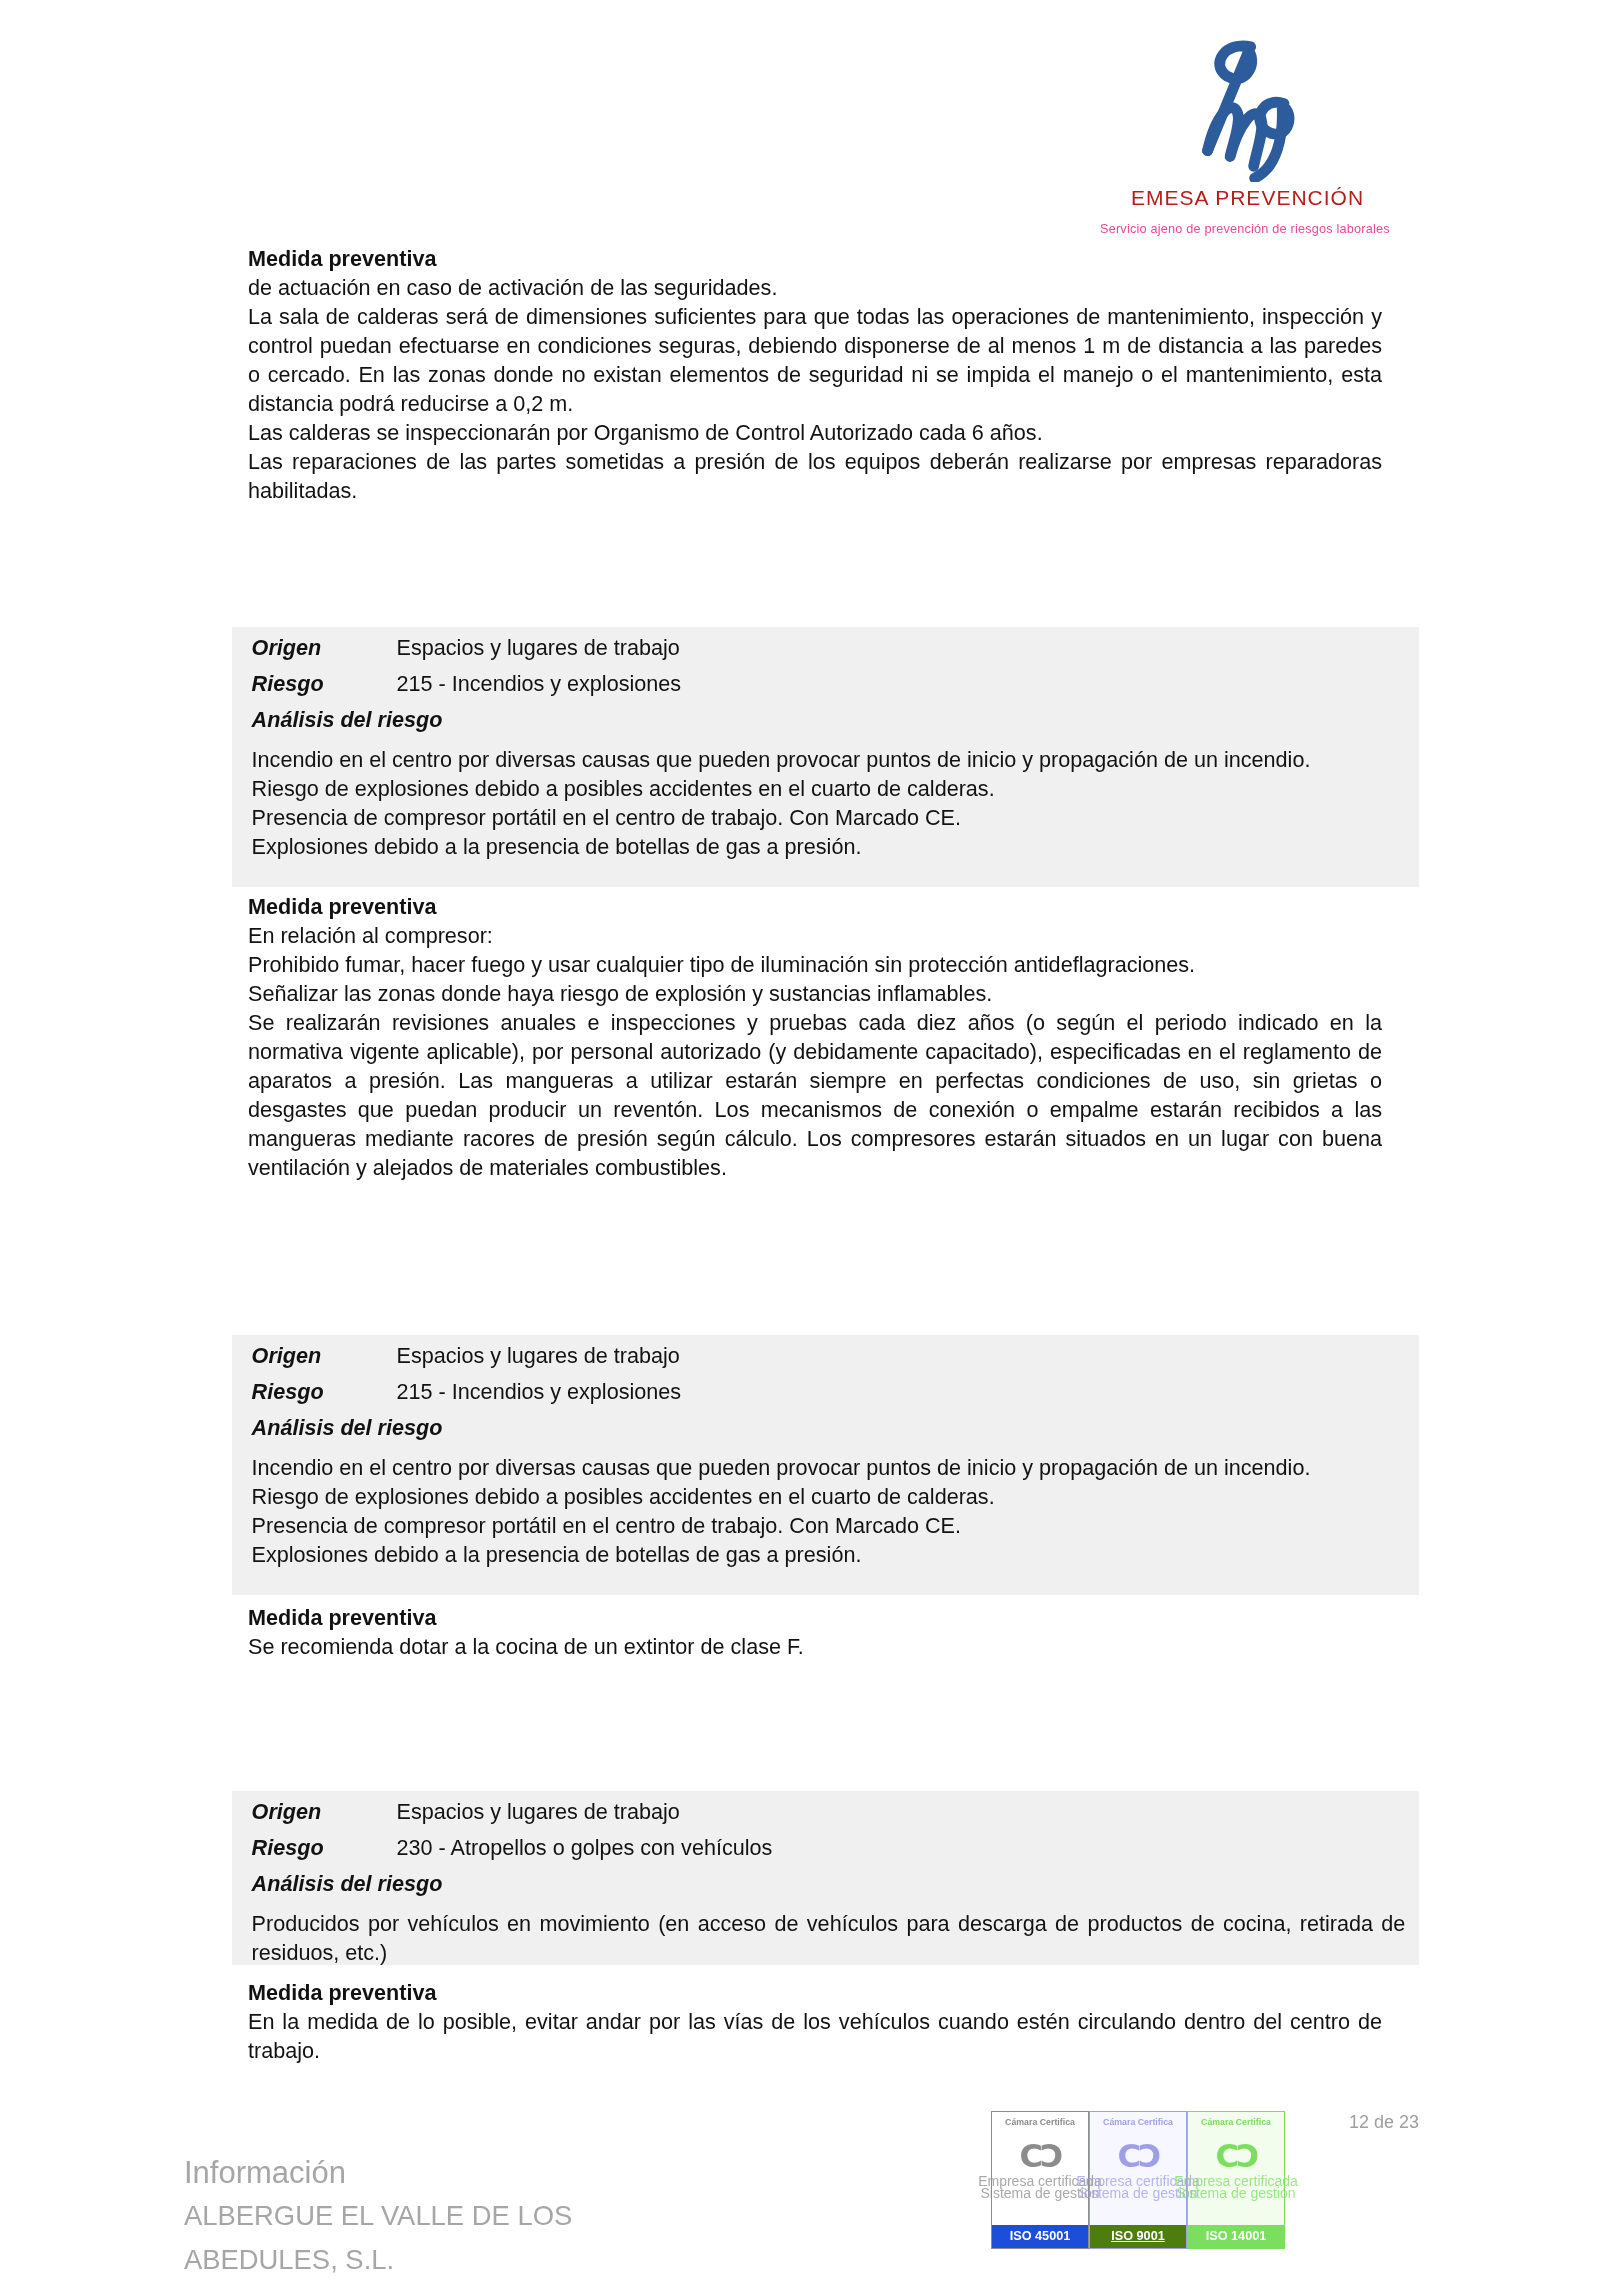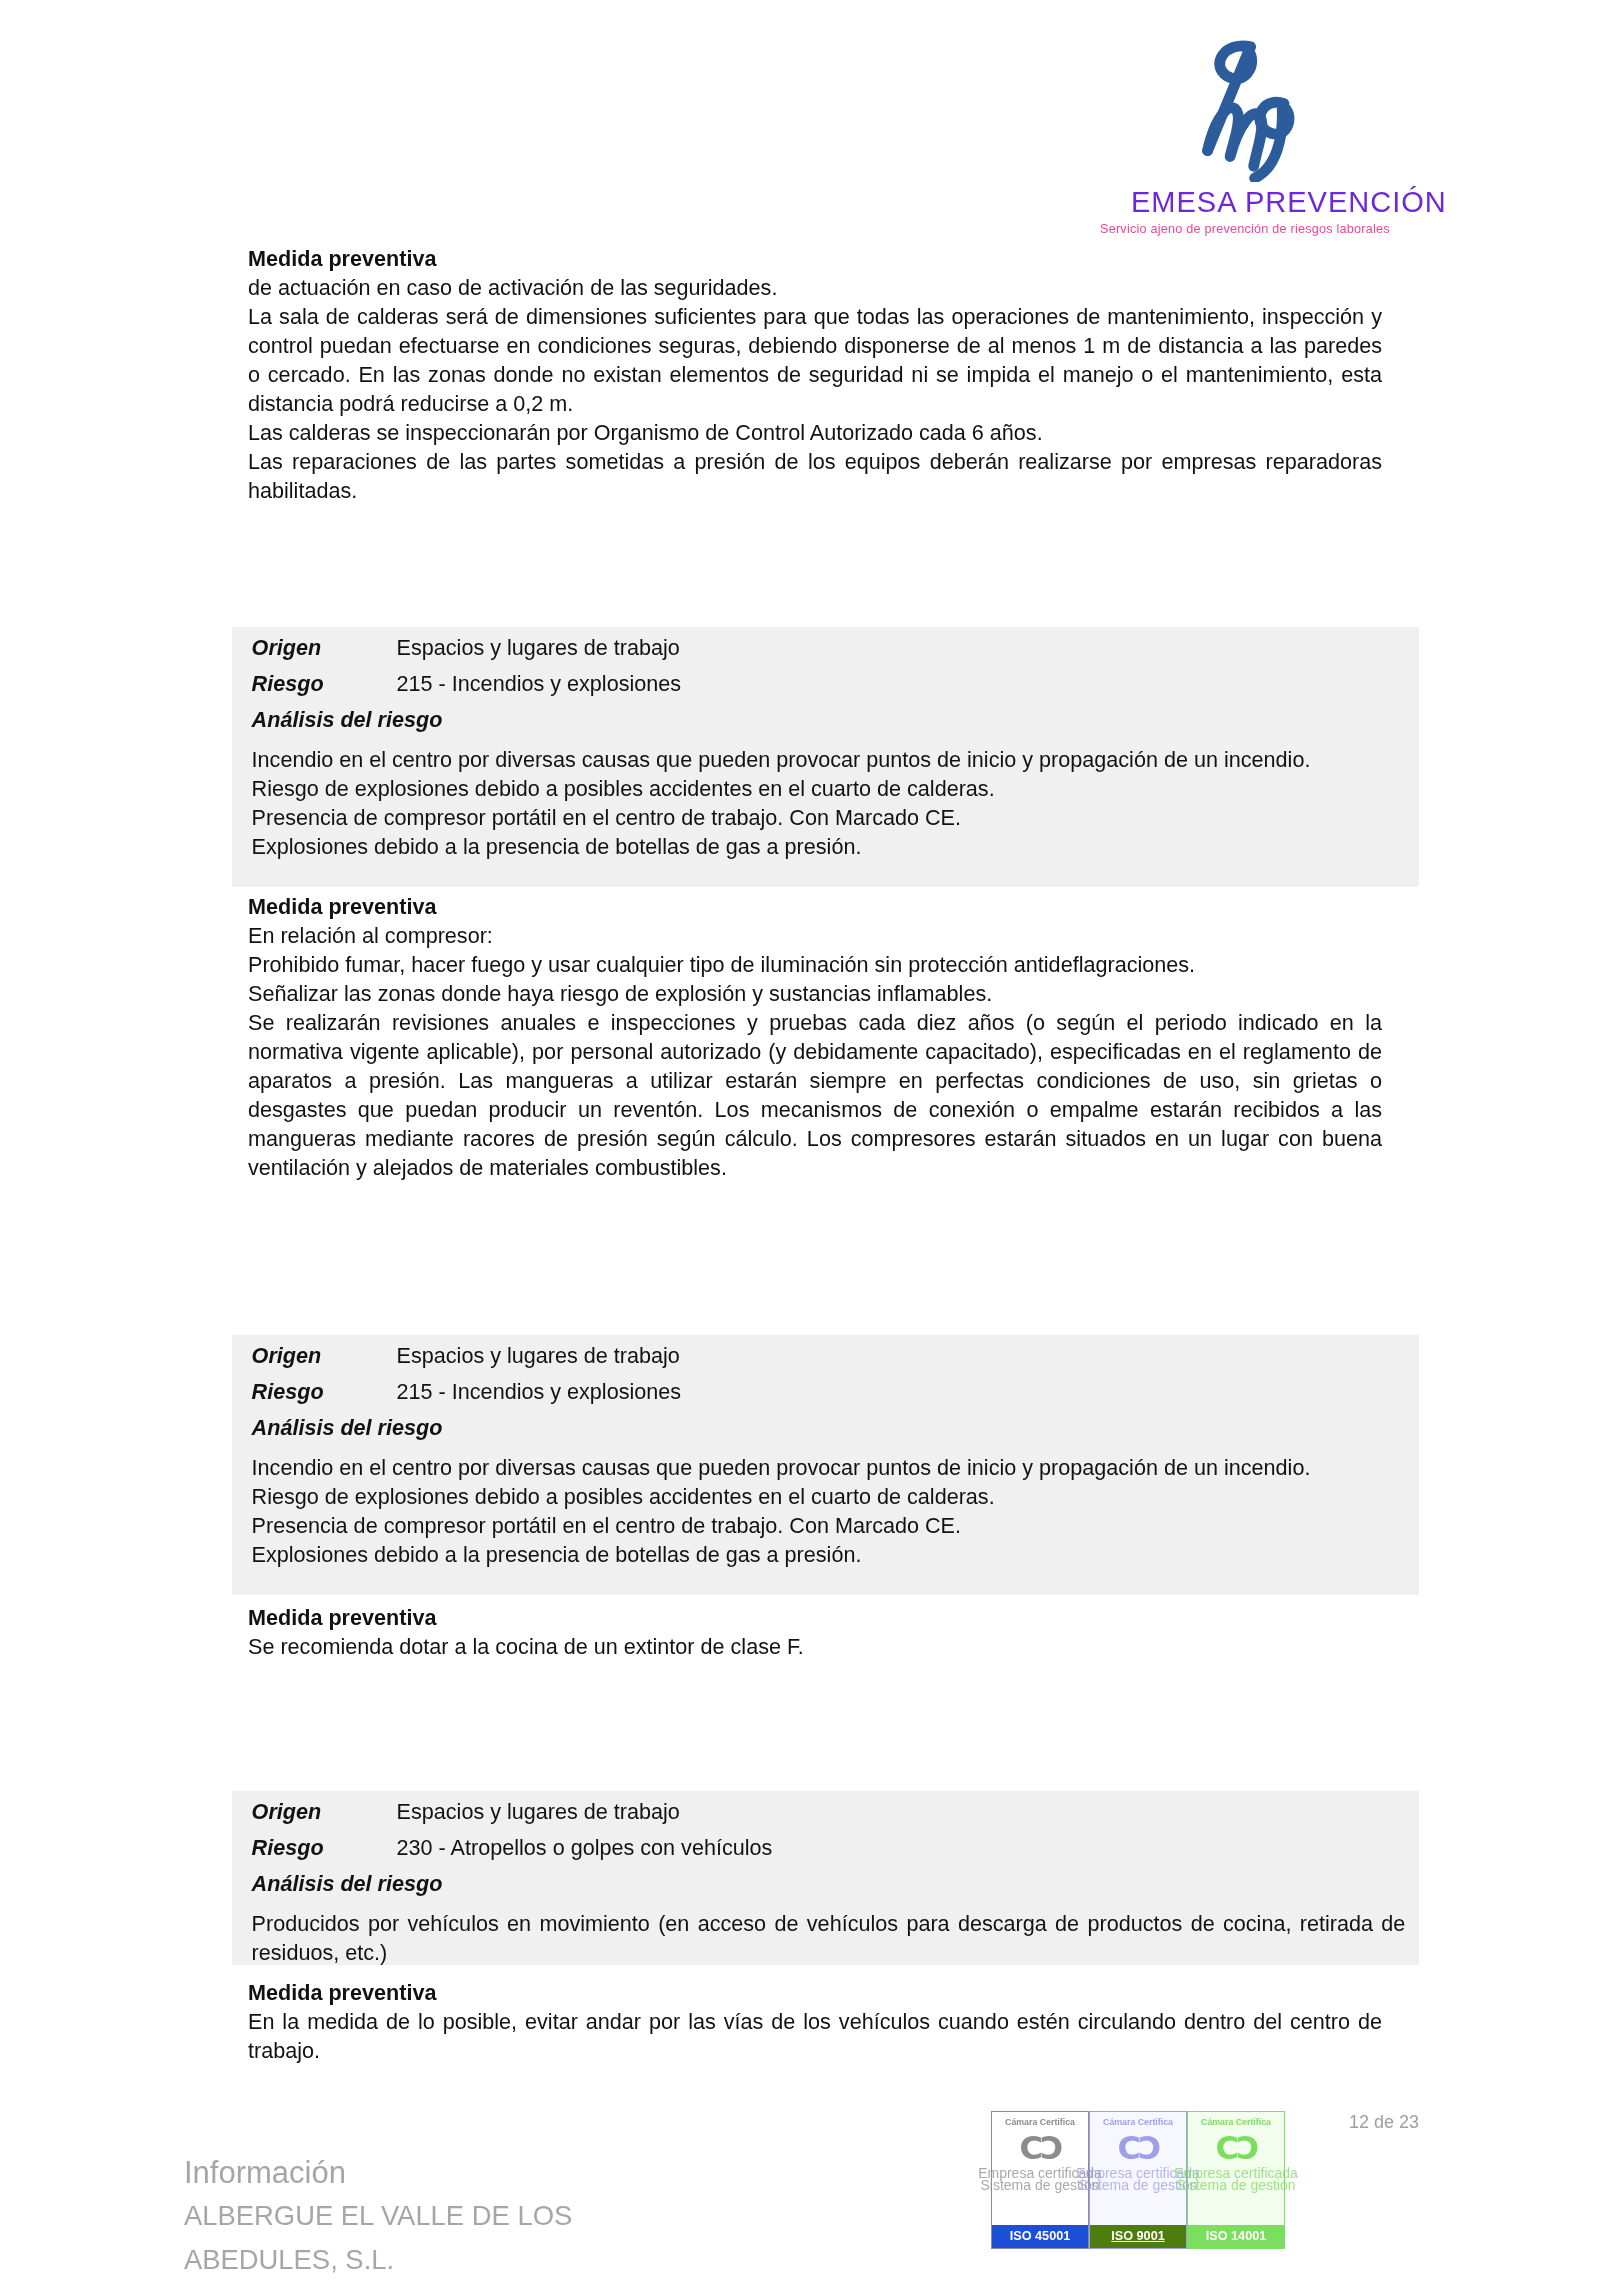--- a/index.html
+++ b/index.html
@@ -2,21 +2,21 @@
 <html><head>
 <meta charset="utf-8">
 <style>
   html,body{margin:0;padding:0;background:#e8e8e8;}
   .page{position:relative;width:1620px;height:2292px;background:#ffffff;
         font-family:"Liberation Sans",sans-serif;color:#121212;overflow:hidden;}
   .abs{position:absolute;}
 
   
   .logo-svg{position:absolute;left:1174px;top:35px;width:123px;height:147px;}
-  .brand{position:absolute;left:1131px;top:186px;font-size:29px;letter-spacing:1px;color:#6d28d9;}
+  .brand{position:absolute;left:1131px;top:186px;font-size:21px;letter-spacing:1px;color:#b91c1c;}
   .tagline{position:absolute;left:1100px;top:222px;font-size:12.7px;letter-spacing:0.2px;color:#ec4899;}
 
   
   .measure{left:248px;width:1134px;font-size:21.6px;line-height:29px;}
   .measure .m-title{font-weight:bold;}
   .measure p{margin:0;text-align:justify;}
 
   
   .risk-box{left:232px;width:1187px;background:#f0f0f0;box-sizing:border-box;
             padding:5.9px 13.7px 0 19.6px;font-size:21.6px;line-height:29px;}
@@ -30,21 +30,21 @@
   .footer-info{left:184px;top:2151px;color:#a6a6a6;}
   .footer-info .fi-label{font-size:31px;line-height:43px;}
   .footer-info .fi-line{font-size:27.4px;line-height:44px;}
   .pagenum{left:1349px;top:2112px;font-size:18px;color:#9e9e9e;}
 
   .badges{left:953px;top:2111px;display:flex;padding-left:38px;}
   .badge{width:98px;height:138px;border:1px solid #999;box-sizing:border-box;
          display:flex;flex-direction:column;align-items:center;background:#fff;}
   .badge-header{font-size:8.8px;font-weight:bold;margin-top:4.9px;white-space:nowrap;}
   .badge-logo{font-family:"DejaVu Sans",sans-serif;font-size:32px;font-weight:bold;
-              letter-spacing:-2.9px;line-height:39px;margin-top:2px;}
+              letter-spacing:-2.9px;line-height:39px;margin-top:10px;}
   .badge-line{font-size:14px;line-height:11.8px;opacity:.75;white-space:nowrap;}
   .badge-band{margin-top:auto;width:100%;height:23.5px;color:#fff;font-size:12.7px;font-weight:bold;
               display:flex;align-items:center;justify-content:center;}
 </style>
 </head>
 <body>
 
 <div class="page">
 
   <svg class="logo-svg" viewBox="0 0 125 150">

